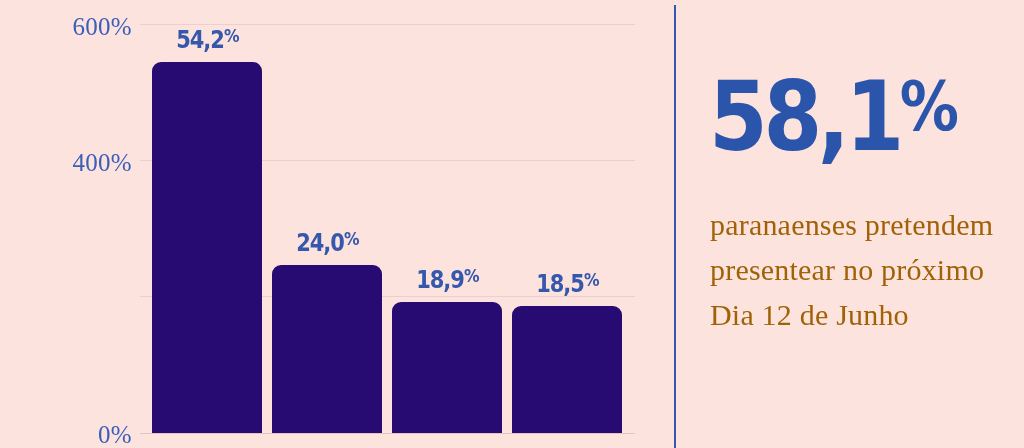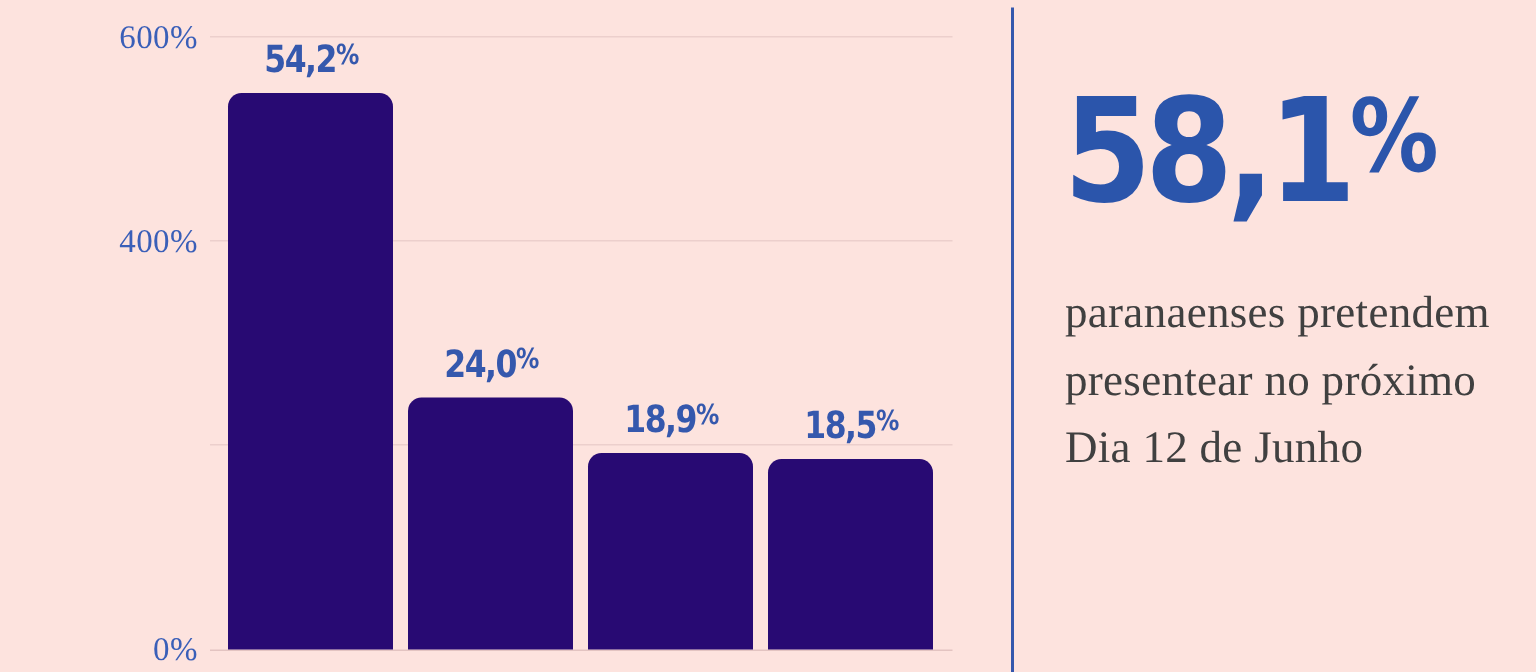--- a/index.html
+++ b/index.html
@@ -41,21 +41,21 @@
     height: 1px;
     background: #e3c4c1;
   }
 
   .ytick {
     position: absolute;
     right: 0;
     width: 130px;
     text-align: right;
     font-family: "Liberation Serif", serif;
-    font-size: 22px;
+    font-size: 25px;
     color: #3a5fb8;
     letter-spacing: 0.3px;
     line-height: 1;
   }
   #ytick-wrap {
     position: absolute;
     left: 0; top: 0;
     width: 132px; height: 448px;
   }
 
@@ -90,21 +90,21 @@
     left: 674px;
     top: 5px;
     width: 2px;
     height: 443px;
     background: #3558ad;
   }
 
   
   #right-panel {
     position: absolute;
-    left: 676px; top: 0;
+    left: 676px; top: 16px;
     width: 348px; height: 400px;
   }
   #bignum {
     position: absolute;
     left: 33px;
     top: 53px;
     font-family: "DejaVu Sans", sans-serif;
     font-weight: bold;
     font-size: 96px;
     line-height: 1;
@@ -120,21 +120,21 @@
     letter-spacing: -7px;
   }
   #caption {
     position: absolute;
     left: 34px;
     top: 186px;
     width: 300px;
     font-family: "Liberation Serif", serif;
     font-size: 30px;
     line-height: 45px;
-    color: #404040;
+    color: #a16207;
     letter-spacing: 0.2px;
   }
 </style>
 </head>
 <body>
 
 <div id="root">
 
   <div id="chart-panel">
 

